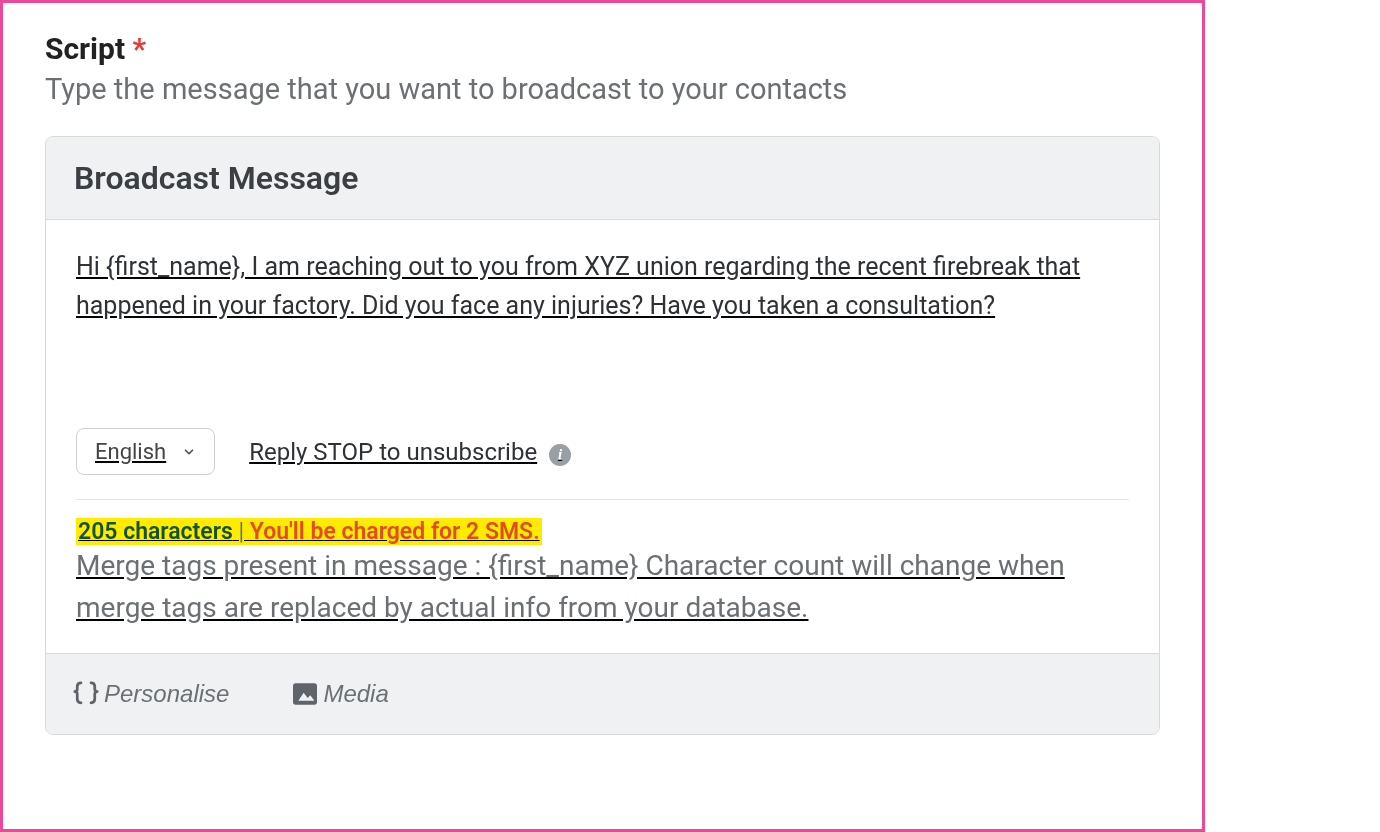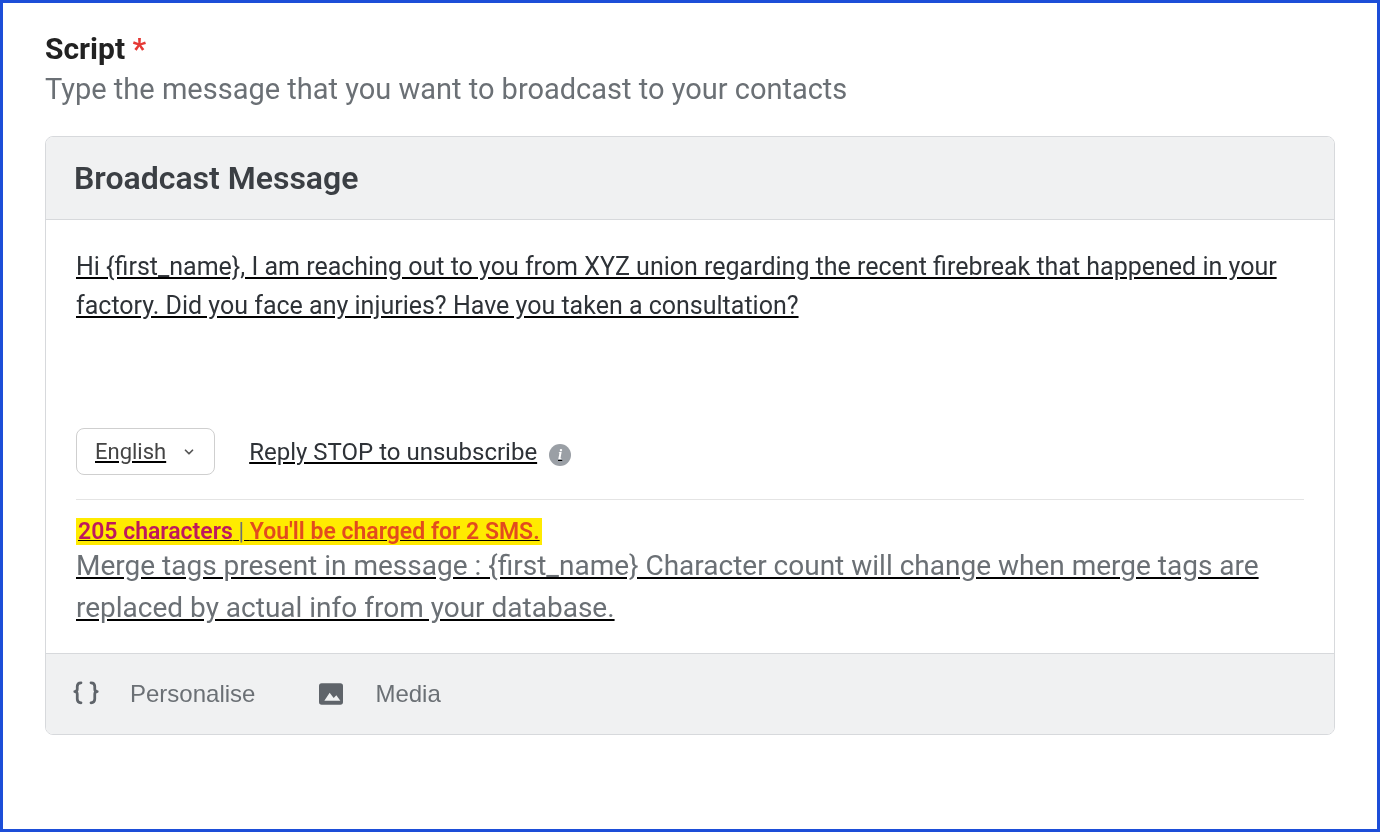--- a/index.html
+++ b/index.html
@@ -2,22 +2,22 @@
 <html><head>
   <meta charset="utf-8">
   <style>
     * { box-sizing: border-box; margin: 0; padding: 0; }
     body {
       font-family: -apple-system, BlinkMacSystemFont, "Segoe UI", Roboto, "Helvetica Neue", Arial, sans-serif;
       background: #fff;
       padding: 0;
     }
     .frame {
-      border: 3px solid #1d4ed8;
-      width: 1380px;
+      border: 3px solid #ec4899;
+      width: 1205px;
       height: 832px;
       padding: 28px 42px 32px 42px;
     }
     .section-title {
       font-size: 30px;
       font-weight: 700;
       color: #222;
       margin-bottom: 6px;
     }
     .required {
@@ -105,48 +105,49 @@
     .count-block {
       padding: 18px 0 24px 0;
     }
     .highlight-line {
       display: inline;
       background: #ffeb00;
       font-size: 23px;
       font-weight: 600;
       padding: 0 2px;
     }
-    .count-text { color: #be185d; margin-top: 48px; }
+    .count-text { color: #14532d; margin-top: 48px; }
     .count-sep { color: #6b7075; font-weight: 400; }
     .charge-text { color: #e24b1e; }
     .merge-note {
       margin-top: 0;
       font-size: 28px;
       color: #6b7075;
       line-height: 1.5;
       max-width: 1200px;
     }
     .card-footer {
       background: #f0f1f2;
       border-top: 1px solid #d7d9dc;
       padding: 20px 22px;
       display: flex;
       align-items: center;
       gap: 56px;
     }
     .footer-btn {
       display: inline-flex;
       align-items: center;
-      gap: 28px;
+      gap: 2px;
       font-size: 24px;
       color: #6b7075;
       cursor: pointer;
       background: none;
       border: none;
       padding: 4px 2px;
+      font-style: italic;
     }
     .footer-icon {
       width: 32px;
       height: 32px;
       display: inline-flex;
       align-items: center;
       justify-content: center;
       color: #5f646a;
     }
     .footer-icon svg { display:block; }

